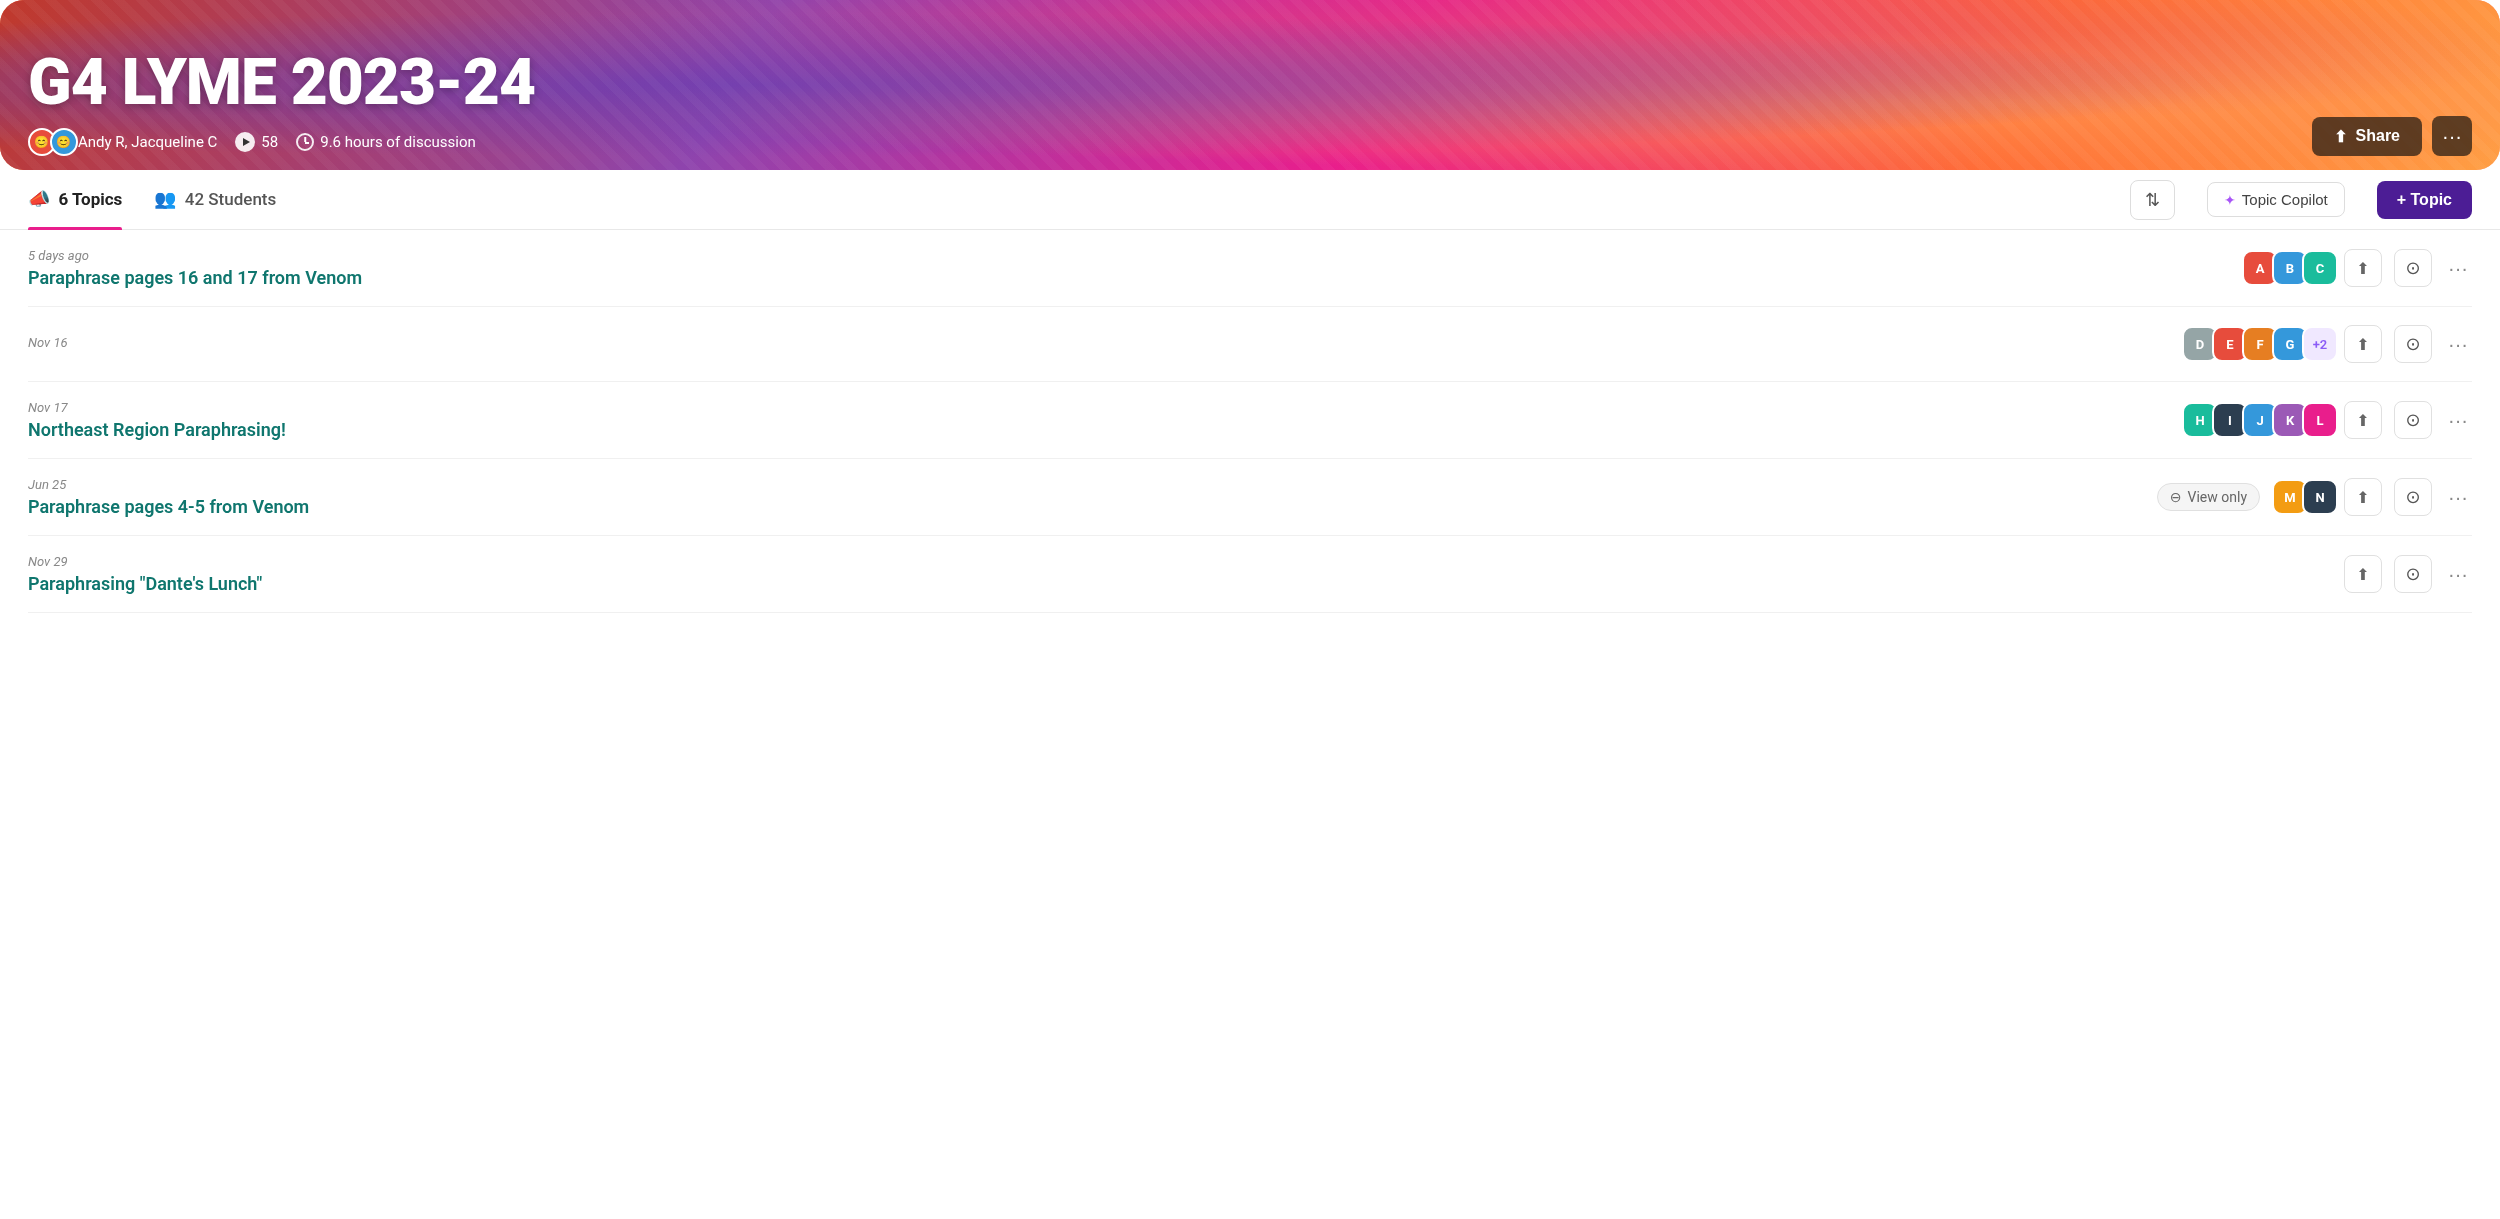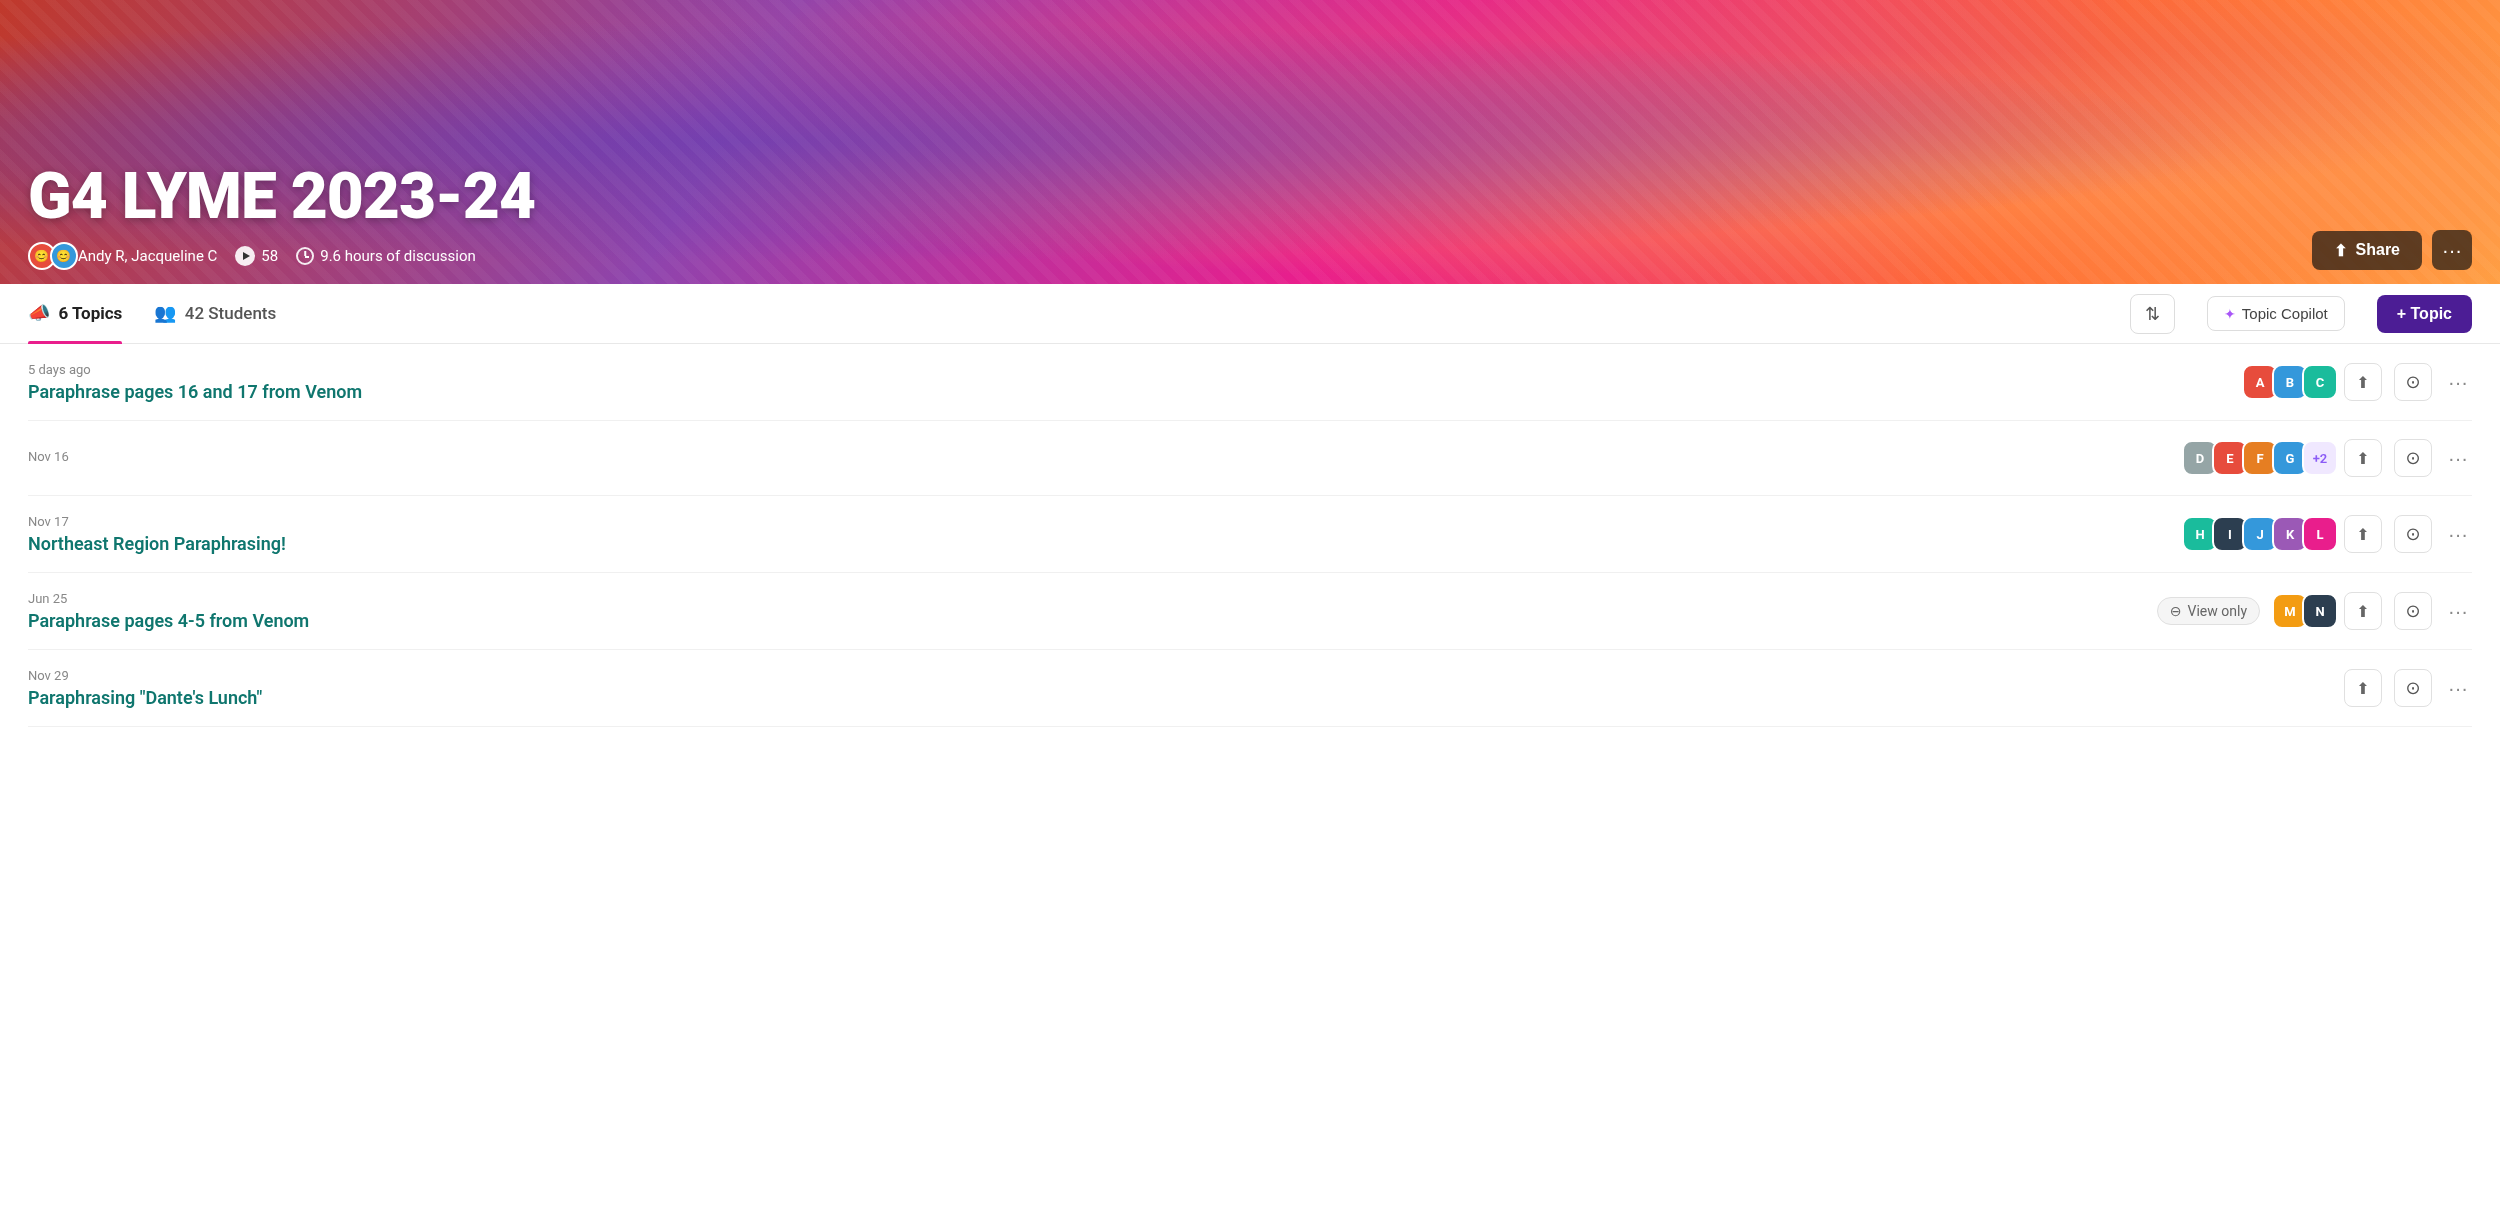--- a/index.html
+++ b/index.html
@@ -2,23 +2,24 @@
 <html><head>
   <meta charset="utf-8">
   <style>
     * { box-sizing: border-box; margin: 0; padding: 0; }
     body { font-family: -apple-system, BlinkMacSystemFont, 'Segoe UI', Roboto, sans-serif; background: #fff; color: #222; }
 
     
     .hero {
       position: relative;
       width: 100%;
-      height: 284px;
+      height: 170px;
       overflow: hidden;
       background: linear-gradient(135deg, #e63 0%, #e53 10%, #c34 15%, #a36 20%, #857 25%, #66a 30%, #56c 35%, #46e 40%, #56c 45%, #e87 50%, #f96 55%, #fa6 60%, #fb8 65%, #f76 70%, #f54 75%, #e43 80%, #e54 85%, #f76 90%, #fa8 100%);
+      border-radius: 24px;
     }
     .hero-gradient {
       position: absolute; inset: 0;
       background:
         radial-gradient(ellipse at 30% 50%, rgba(100,60,180,0.7) 0%, transparent 60%),
         radial-gradient(ellipse at 60% 30%, rgba(220,80,120,0.6) 0%, transparent 50%),
         radial-gradient(ellipse at 80% 60%, rgba(255,150,80,0.7) 0%, transparent 50%),
         linear-gradient(120deg, #c0392b 0%, #8e44ad 30%, #e91e8c 55%, #ff6b35 80%, #ff9f43 100%);
     }
     
@@ -218,20 +219,21 @@
       border-bottom: 1px solid #f0f0f0;
       gap: 16px;
     }
     .topic-info {
       flex: 1;
     }
     .topic-date {
       font-size: 13px;
       color: #888;
       margin-bottom: 4px;
+      font-style: italic;
     }
     .topic-title {
       font-size: 18px;
       font-weight: 600;
       color: #0f766e;
     }
     .topic-right {
       display: flex;
       align-items: center;
       gap: 12px;

